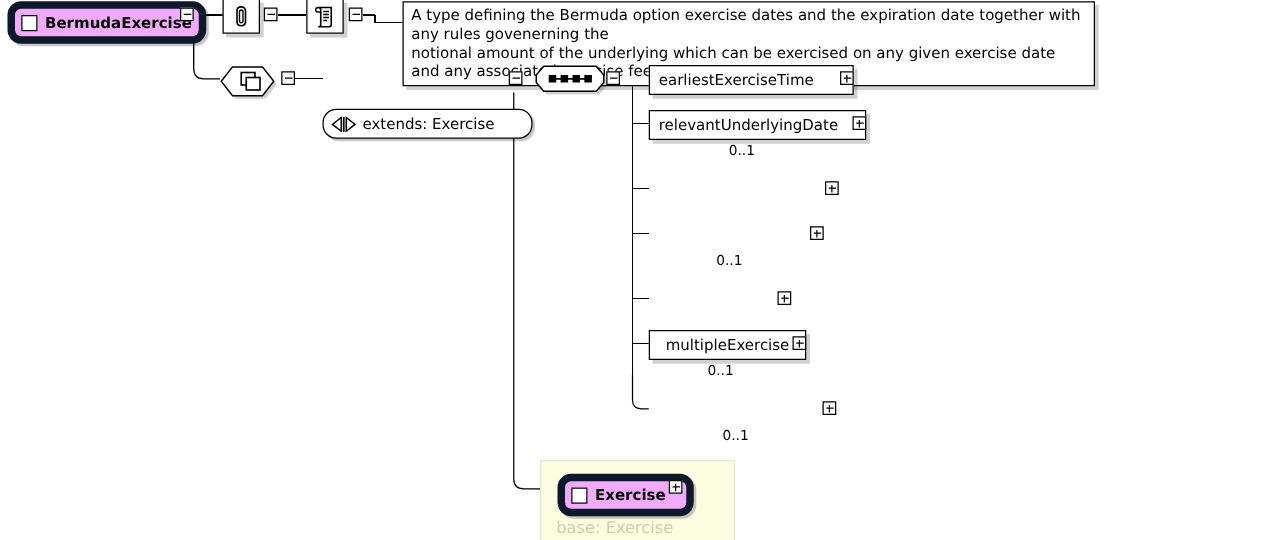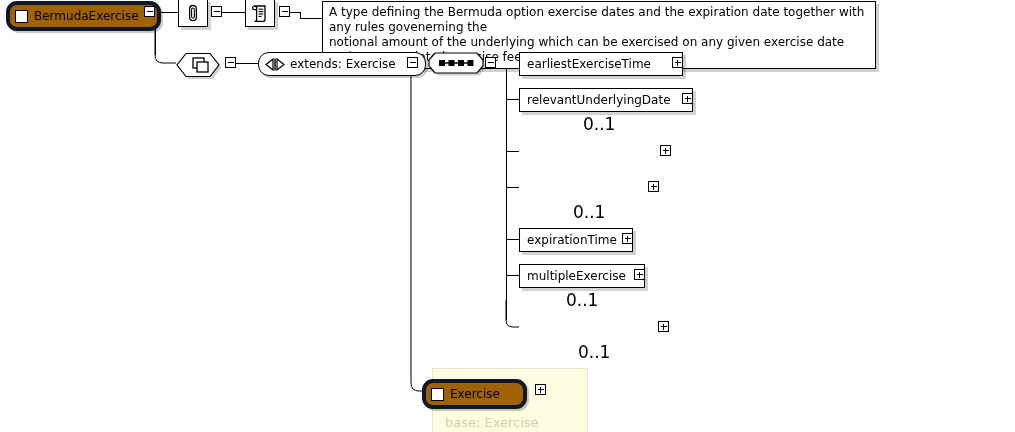--- a/index.html
+++ b/index.html
@@ -21,30 +21,31 @@
     height: 432px;
   }
   
   .node {
     position: absolute;
     box-sizing: border-box;
   }
   
   .rootnode {
     height: 22px;
-    border: 4px solid #0f172a;
-    background: #a16207;
+    border: 6px solid #0f172a;
+    background: #f0abfc;
     border-radius: 3px 11px 11px 3px;
     display: flex;
     align-items: center;
     padding: 0 8px 0 5px;
     box-shadow: 2px 2px 0 rgba(0,0,0,0.22);
     font-size: 12px;
     color: #000;
     white-space: nowrap;
+    font-weight: bold;
   }
   .rootnode.clip-left { border-radius: 11px 11px 11px 11px; }
   .sq-icon {
     width: 11px; height: 11px;
     border: 1.5px solid #000;
     background: #fff;
     margin-right: 6px;
     flex: 0 0 auto;
   }
   .rootlabel { line-height: 1; }
@@ -135,21 +136,21 @@
   
   .seqnode {
     position: absolute;
     width: 58px;
     height: 22px;
   }
 
   
   .card {
     position: absolute;
-    font-size: 17px;
+    font-size: 11px;
     color: #000;
     white-space: nowrap;
   }
 
   
   .basepanel {
     position: absolute;
     background: #fdfde2;
     border: 1px solid #e8e8c8;
   }
@@ -250,21 +251,21 @@
     <svg width="48" height="30" viewBox="0 0 48 30">
       <polygon points="10,3.5 34,3.5 43,15 34,26.5 10,26.5 1,15" fill="rgba(0,0,0,0.18)" transform="translate(2.5,2.5)"></polygon>
       <polygon points="10,3.5 34,3.5 43,15 34,26.5 10,26.5 1,15" fill="#fff" stroke="#000" stroke-width="1.2"></polygon>
       <rect x="17" y="8" width="11" height="10" fill="#fff" stroke="#000" stroke-width="1.3"></rect>
       <rect x="21" y="12" width="11" height="10" fill="#fff" stroke="#000" stroke-width="1.3"></rect>
     </svg>
   </div>
   <div class="toggle" style="left:225px; top:57px;"></div>
 
   <div class="node" style="left:258px; top:52px;">
-    <div class="extnode" style="width:150px;">
+    <div class="extnode" style="width:150px;margin-top:35px;">
       <svg width="20" height="13" viewBox="0 0 20 13" style="margin-right:5px;flex:0 0 auto;">
         <polygon points="8,1 8,12 1,6.5" fill="#fff" stroke="#000" stroke-width="1.2"></polygon>
         <line x1="10" y1="0.5" x2="10" y2="12.5" stroke="#000" stroke-width="1.4"></line>
         <polygon points="12,1 12,12 19,6.5" fill="#fff" stroke="#000" stroke-width="1.2"></polygon>
       </svg>
       <span>extends: Exercise</span>
     </div>
   </div>
   <div class="toggle" style="left:407px; top:57px;"></div>
 
@@ -294,41 +295,36 @@
     </div>
   </div>
   <div class="toggle plus" style="left:682px; top:93px;"></div>
   <div class="card" style="left:583px; top:114px;">0..1</div>
 
   <div class="toggle plus" style="left:660px; top:145px;"></div>
 
   <div class="toggle plus" style="left:648px; top:181px;"></div>
   <div class="card" style="left:573px; top:202px;">0..1</div>
 
-  <div class="node" style="left:519px; top:228px;">
-    <div class="elembox" style="width:98px;">
-      <span>expirationTime</span>
-    </div>
-  </div>
   <div class="toggle plus" style="left:622px; top:233px;"></div>
 
   <div class="node" style="left:519px; top:264px;">
-    <div class="elembox" style="width:110px;">
+    <div class="elembox" style="width:110px;justify-content:center;">
       <span>multipleExercise</span>
     </div>
   </div>
   <div class="toggle plus" style="left:634px; top:269px;"></div>
   <div class="card" style="left:566px; top:290px;">0..1</div>
 
   <div class="toggle plus" style="left:658px; top:321px;"></div>
   <div class="card" style="left:578px; top:342px;">0..1</div>
 
   <div class="basepanel" style="left:432px; top:368px; width:154px; height:64px;"></div>
 
-  <div class="node" style="left:422px; top:379px;text-align:right;">
+  <div class="node" style="left:446px; top:379px;text-align:right;">
     <div class="rootnode clip-left" style="width:84px;">
       <span class="sq-icon"></span>
       <span class="rootlabel">Exercise</span>
     </div>
   </div>
   <div class="toggle plus" style="left:535px; top:384px;"></div>
 
   <div class="baselabel" style="left:445px; top:415px;">base: Exercise</div>
 
 </div>

